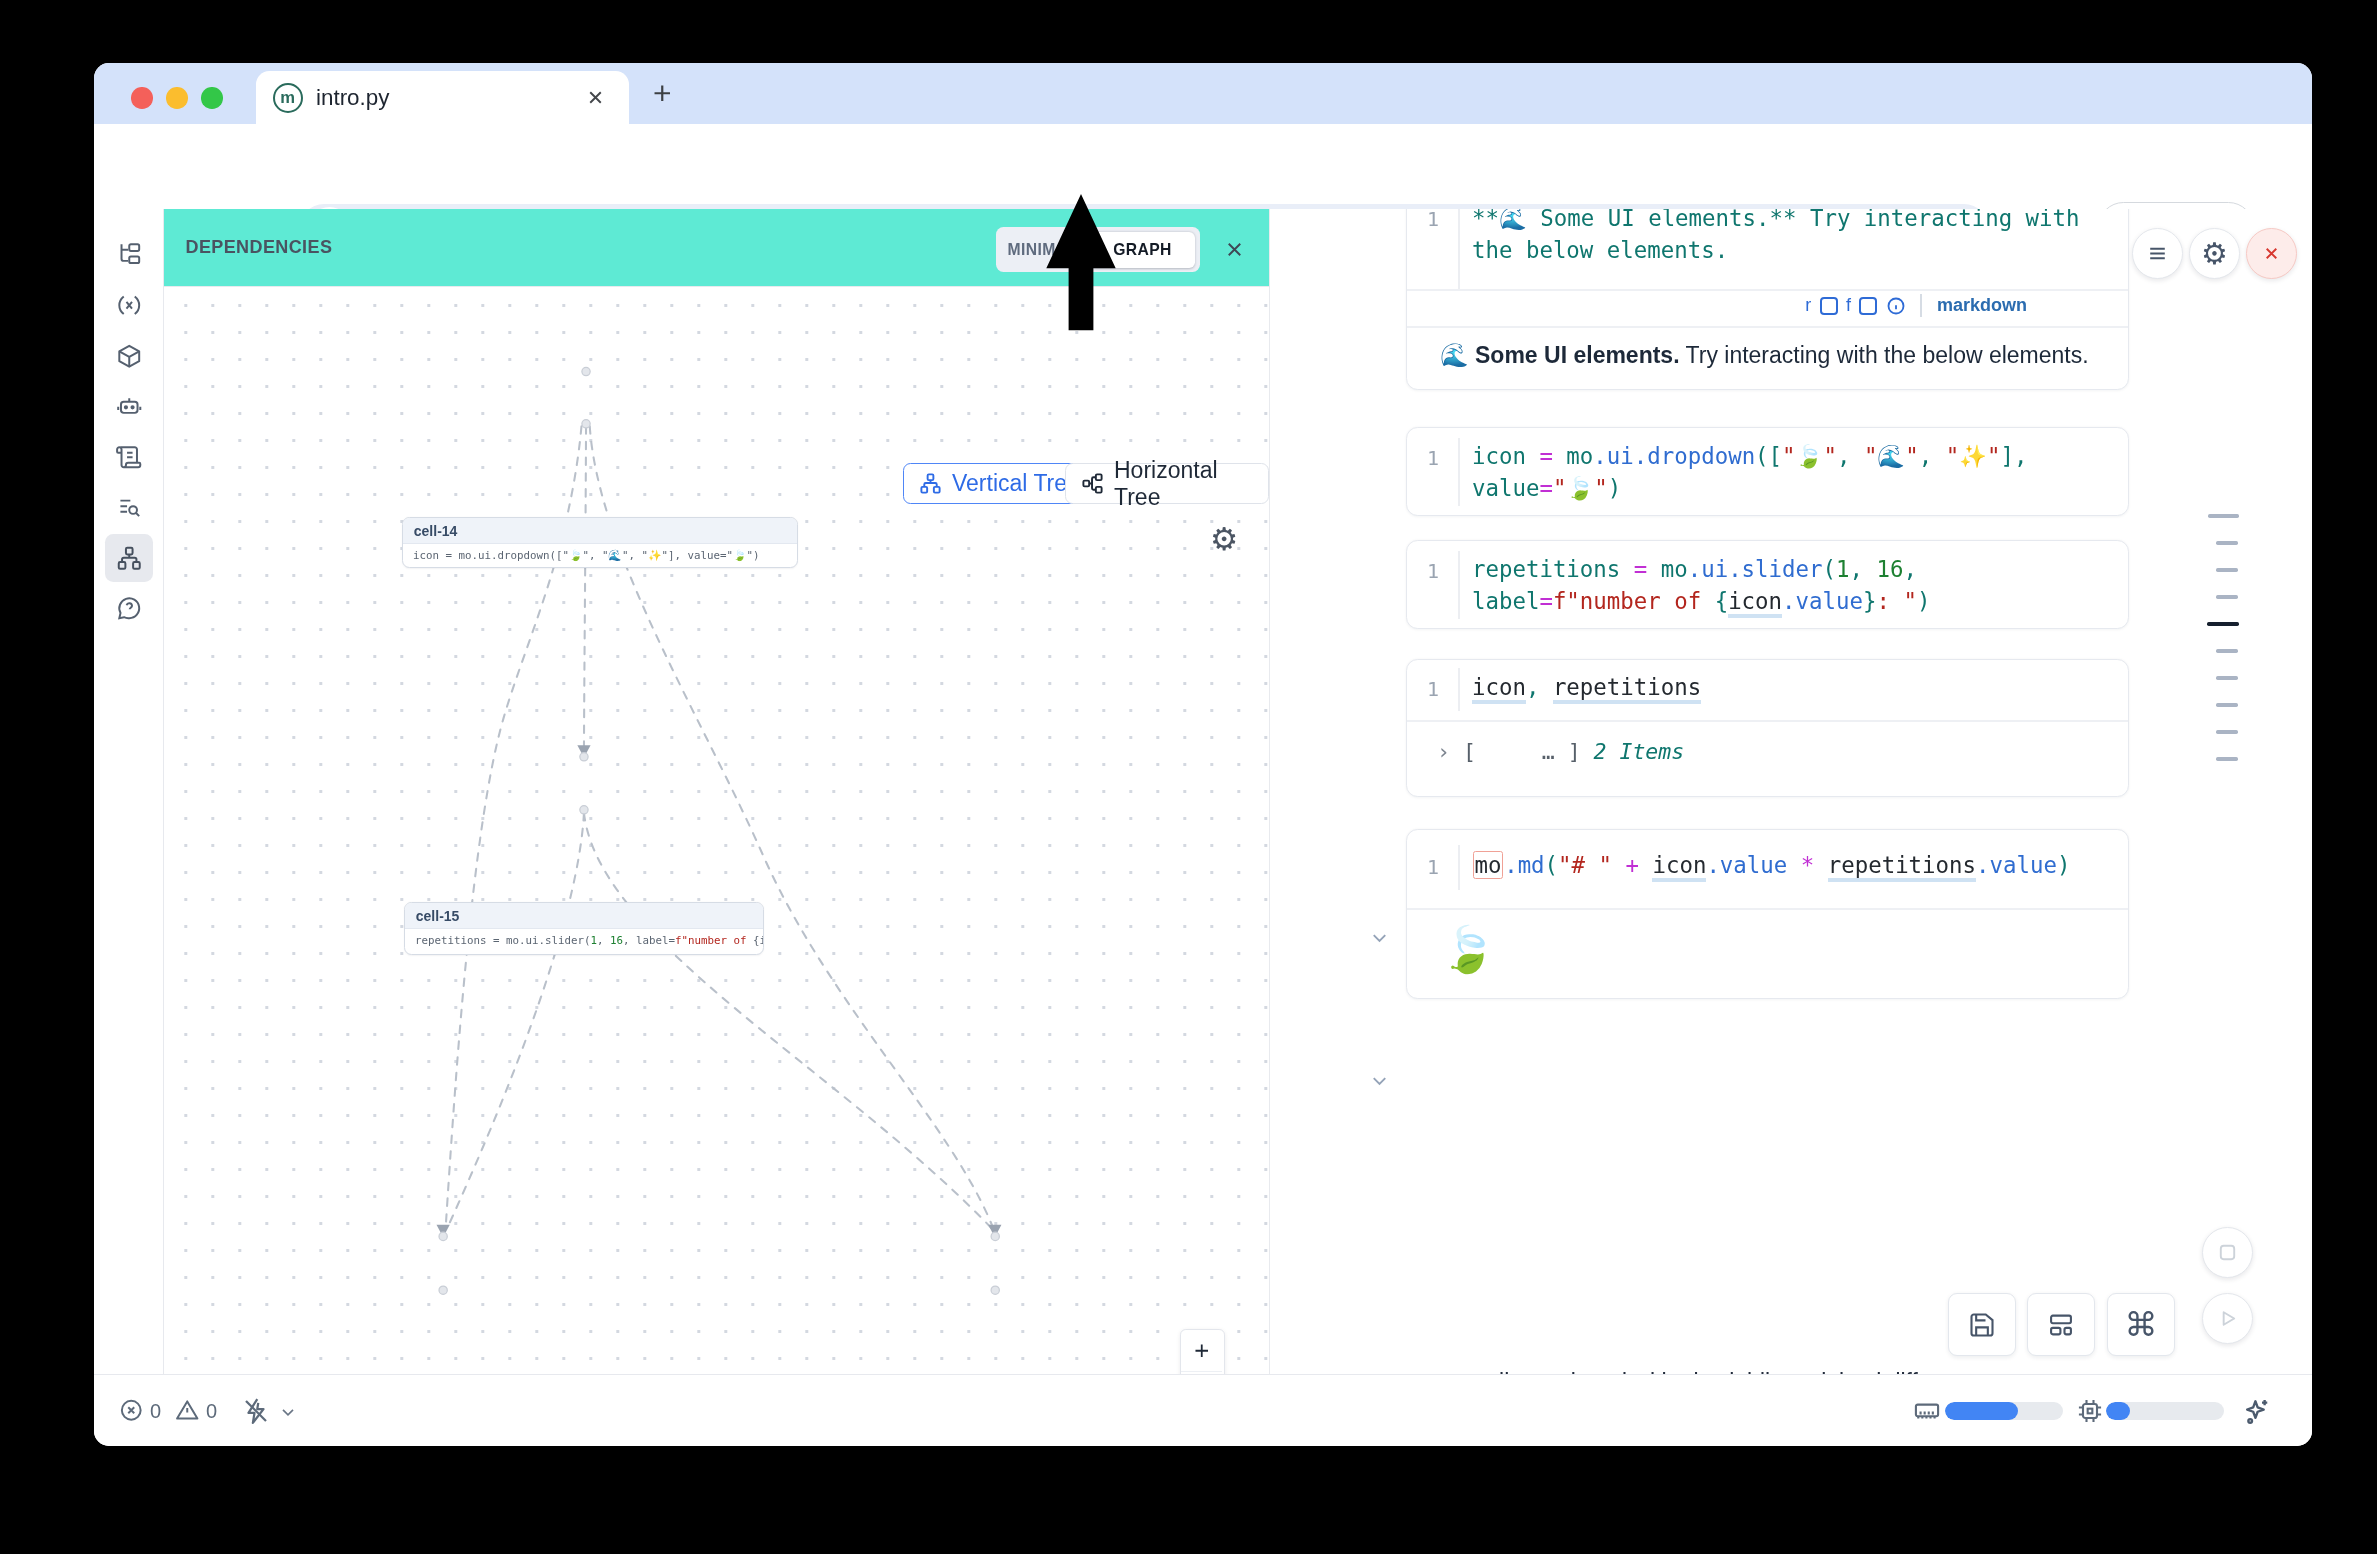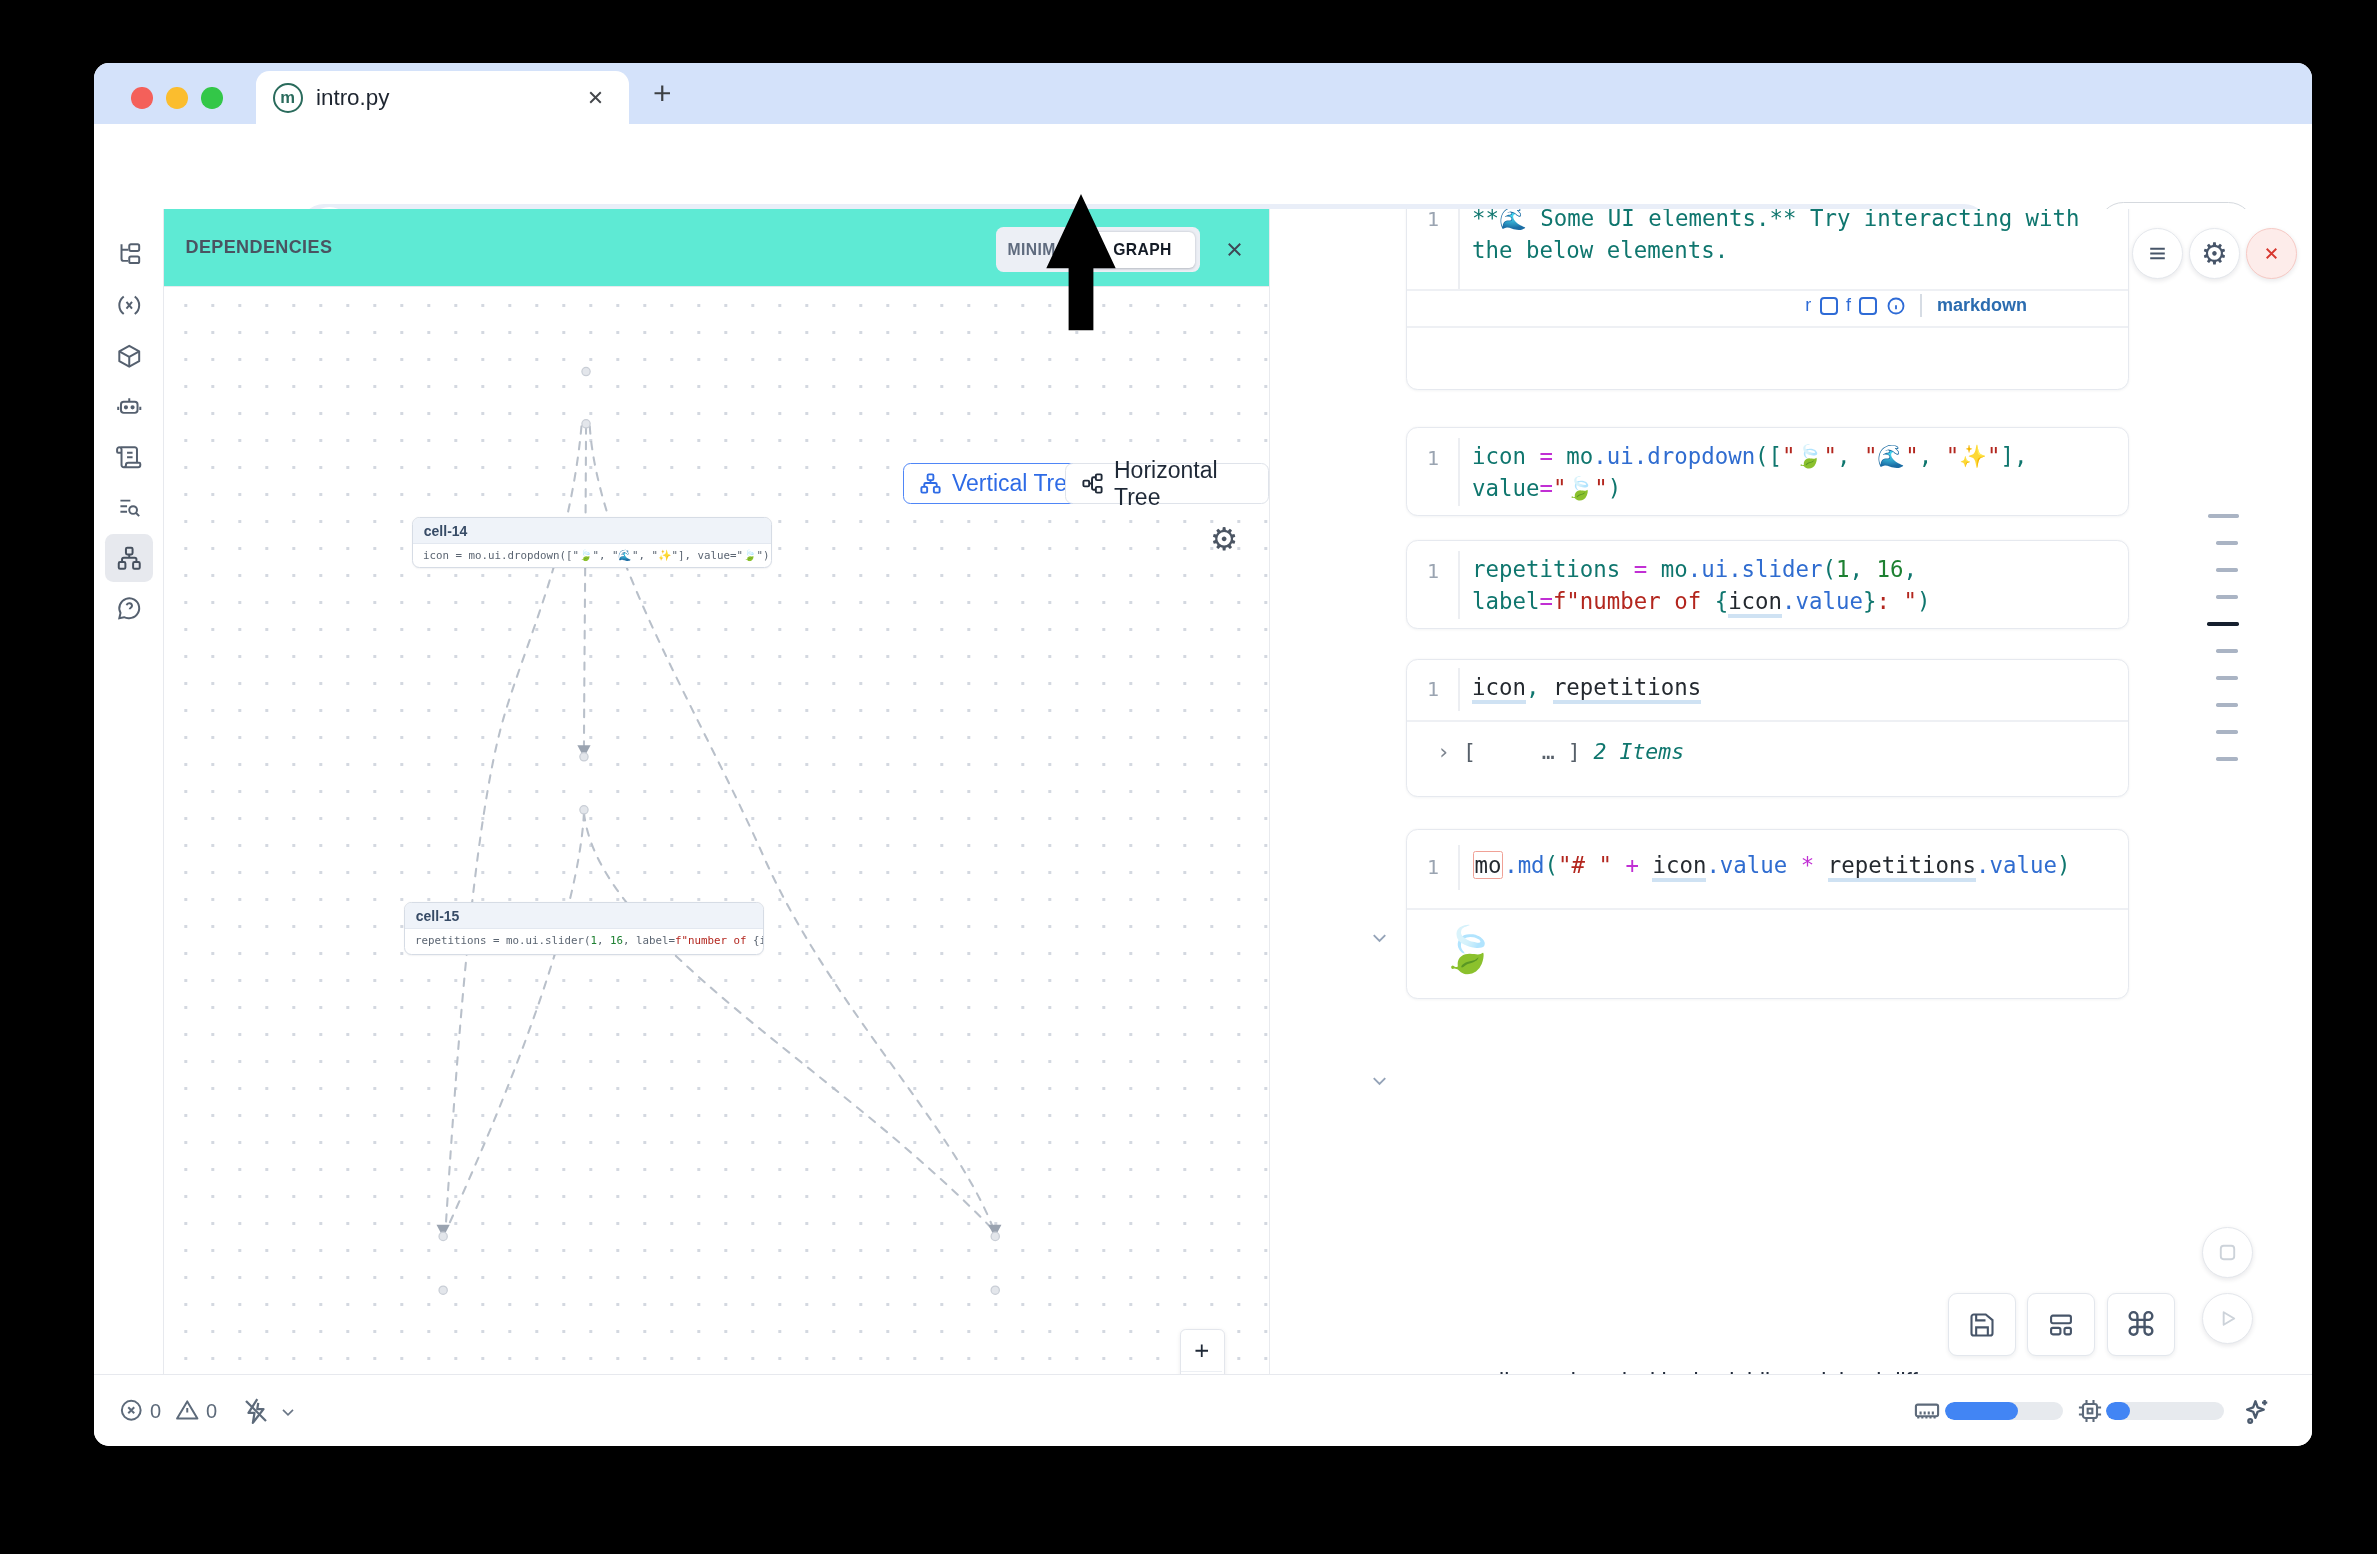--- a/index.html
+++ b/index.html
@@ -293,21 +293,21 @@
               <rect x="15.5" y="15.5" width="6" height="6" rx="1.2"></rect>
               <path d="M5.5 15.5V13a1.5 1.5 0 0 1 1.5-1.5h10a1.5 1.5 0 0 1 1.5 1.5v2.5M12 8.5v3"></path>
             </svg>
           </span>
         <span>Horizontal Tree</span>
       </div>
       <div class="gearbtn">
           <span>⚙</span>
         </div>
 
-      <div class="gnode" style="left:248px;top:230px;width:360px;height:51px;">
+      <div class="gnode" style="left:238px;top:230px;width:396px;height:51px;">
         <div class="hd">cell-14</div>
         <div class="bd"><span class="tk-p">icon = mo.ui.dropdown(["</span><span class="tk-e">🍃</span><span class="tk-p">", "</span><span class="tk-e">🌊</span><span class="tk-p">", "</span><span class="tk-e">✨</span><span class="tk-p">"], value="</span><span class="tk-e">🍃</span><span class="tk-p">")</span></div>
       </div>
       <div class="gnode" style="left:240px;top:615px;width:360px;height:53px;">
         <div class="hd">cell-15</div>
         <div class="bd"><span class="tk-p">repetitions = mo.ui.slider(</span><span class="tk-g">1</span><span class="tk-p">, </span><span class="tk-g">16</span><span class="tk-p">, label=</span><span class="tk-r">f"number of </span><span class="tk-p">{icon.val</span></div>
       </div>
 
       <div class="zoomctl">
         <div class="zbtn">
@@ -342,20 +342,24 @@
             <svg width="20" height="20" viewBox="0 0 24 24" fill="none" stroke="currentColor" stroke-width="2.2">
               <circle cx="12" cy="12" r="9"></circle>
               <path d="M12 11v5"></path>
               <path d="M12 7.5h.01"></path>
             </svg>
           </span>
         <span class="vdiv"></span>
         <span class="mdlabel">markdown</span>
       </div>
       <div class="hdiv" style="top:179px;"></div>
+      <div class="mdout abs" style="left:33px;top:195px;">
+        <span>🌊</span>
+        <b>Some UI elements.</b><span> Try interacting with the below elements.</span>
+      </div>
     </div>
 
     <div class="cellbox" style="left:136px;top:218px;width:723px;height:89px;">
       <div class="gut" style="left:20px;top:18px;">1</div>
       <div class="gutline" style="left:51px;top:10px;height:68px;"></div>
       <div class="code abs" style="left:65px;top:13.3px;"><span class="tk-p">icon </span><span class="tk-v">=</span><span class="tk-p"> mo</span><span class="tk-b">.ui.dropdown</span><span class="tk-p">([</span><span class="tk-r">"</span><span class="tk-e">🍃</span><span class="tk-r">"</span><span class="tk-p">, </span><span class="tk-r">"</span><span class="tk-e">🌊</span><span class="tk-r">"</span><span class="tk-p">, </span><span class="tk-r">"</span><span class="tk-e">✨</span><span class="tk-r">"</span><span class="tk-p">],</span></div>
       <div class="code abs" style="left:65px;top:45px;"><span class="tk-p">value</span><span class="tk-v">=</span><span class="tk-r">"</span><span class="tk-e">🍃</span><span class="tk-r">"</span><span class="tk-p">)</span></div>
     </div>
 
     <div class="cellbox" style="left:136px;top:331px;width:723px;height:89px;">

